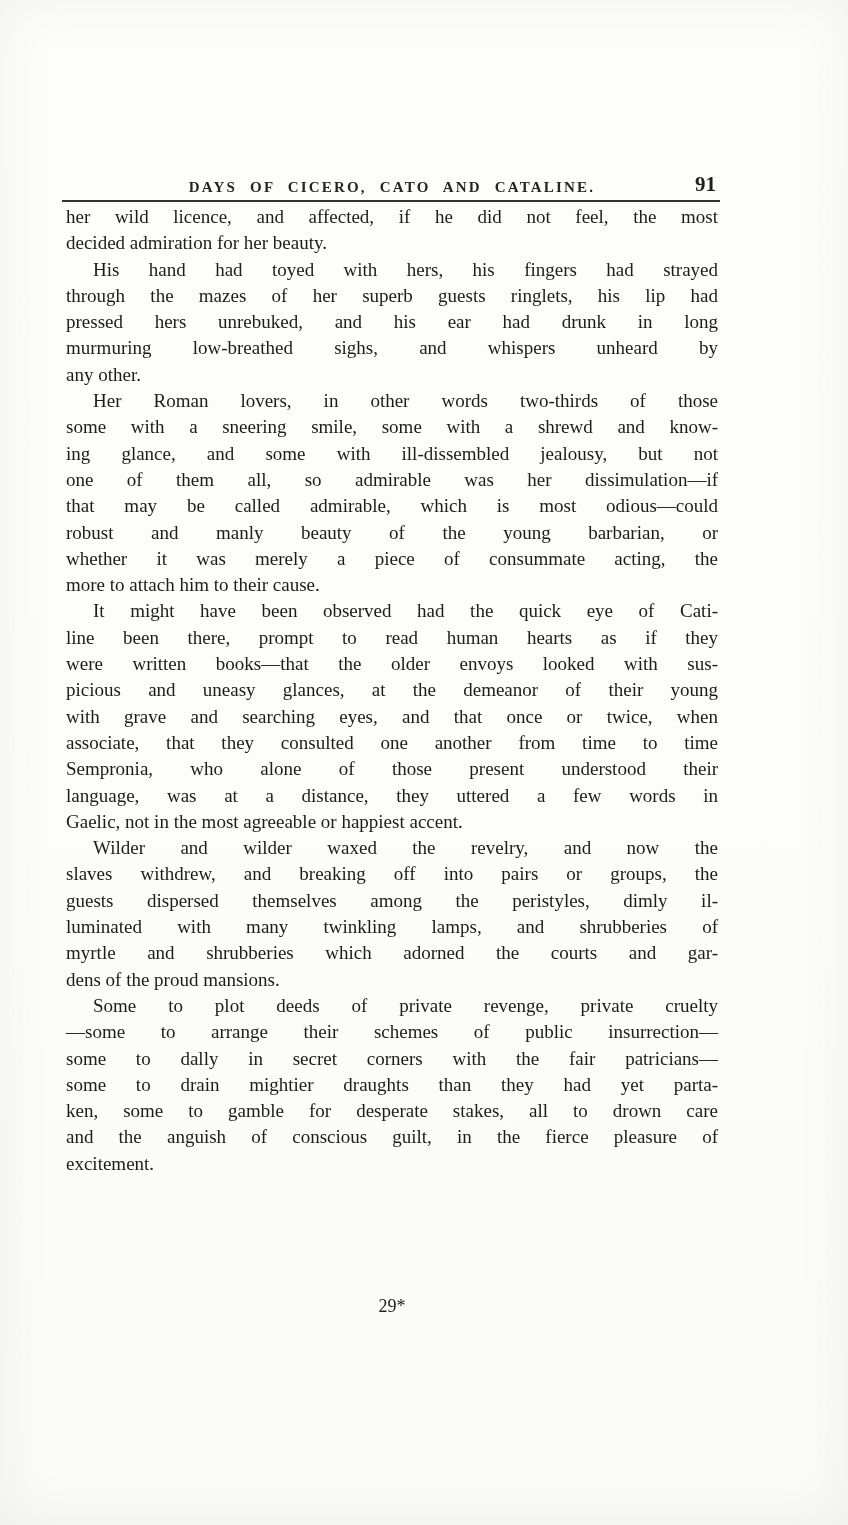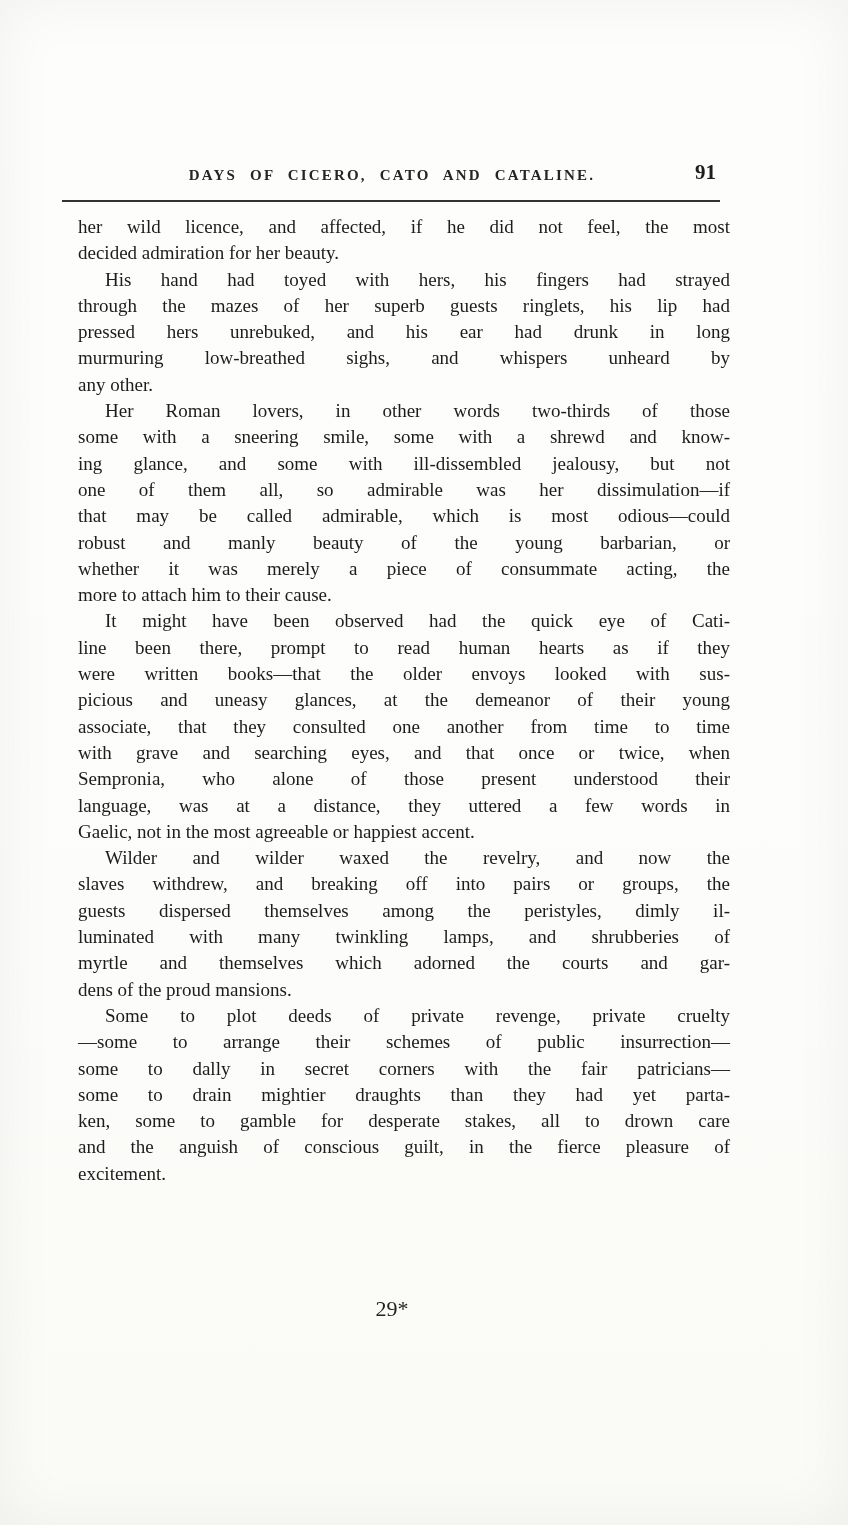--- a/index.html
+++ b/index.html
@@ -17,21 +17,21 @@
   }
   .page {
     position: absolute;
     inset: 0;
     background: linear-gradient(180deg, #fdfdfb 0%, #fcfcfa 60%, #fafaf7 100%);
     box-shadow: inset 0 0 60px rgba(0,0,0,0.05);
   }
   .header {
     position: absolute;
     left: 66px;
-    top: 163px;
+    top: 175px;
     width: 652px;
     height: 30px;
   }
   .running-title {
     display: block;
     text-align: center;
     font-size: 15px;
     font-weight: bold;
     letter-spacing: 2.2px;
     word-spacing: 7px;
@@ -53,23 +53,22 @@
     top: 200px;
     width: 658px;
     height: 2px;
     background: #33322f;
     border: none;
     margin: 0;
   }
   .body-block {
     position: absolute;
     left: 66px;
-    top: 214px;
+    top: 204px;
     width: 652px;
-    margin-left: 12px;
   }
   .para {
     margin: 0;
     padding: 0;
   }
   .line {
     display: block;
     font-size: 19px;
     line-height: 26.3px;
     text-align: justify;
@@ -81,21 +80,21 @@
   }
   .line.indent {
     text-indent: 27px;
   }
   .footer {
     position: absolute;
     left: 66px;
     top: 1296px;
     width: 652px;
     text-align: center;
-    font-size: 22px;
+    font-size: 18px;
     color: #222;
   }
 </style>
 </head>
 <body>
 
 <div class="page">
 
   <div class="header">
     <span class="running-title">DAYS OF CICERO, CATO AND CATALINE.</span>
@@ -124,32 +123,32 @@
         <span class="line">that may be called admirable, which is most odious—could</span>
         <span class="line">robust and manly beauty of the young barbarian, or</span>
         <span class="line">whether it was merely a piece of consummate acting, the</span>
         <span class="line last">more to attach him to their cause.</span>
       </p>
       <p class="para">
         <span class="line indent">It might have been observed had the quick eye of Cati-</span>
         <span class="line">line been there, prompt to read human hearts as if they</span>
         <span class="line">were written books—that the older envoys looked with sus-</span>
         <span class="line">picious and uneasy glances, at the demeanor of their young</span>
+        <span class="line">with grave and searching eyes, and that once or twice, when</span>
         <span class="line">associate, that they consulted one another from time to time</span>
-        <span class="line">with grave and searching eyes, and that once or twice, when</span>
         <span class="line">Sempronia, who alone of those present understood their</span>
         <span class="line">language, was at a distance, they uttered a few words in</span>
         <span class="line last">Gaelic, not in the most agreeable or happiest accent.</span>
       </p>
       <p class="para">
         <span class="line indent">Wilder and wilder waxed the revelry, and now the</span>
         <span class="line">slaves withdrew, and breaking off into pairs or groups, the</span>
         <span class="line">guests dispersed themselves among the peristyles, dimly il-</span>
         <span class="line">luminated with many twinkling lamps, and shrubberies of</span>
-        <span class="line">myrtle and themselves which adorned the courts and gar-</span>
+        <span class="line">myrtle and shrubberies which adorned the courts and gar-</span>
         <span class="line last">dens of the proud mansions.</span>
       </p>
       <p class="para">
         <span class="line indent">Some to plot deeds of private revenge, private cruelty</span>
         <span class="line">—some to arrange their schemes of public insurrection—</span>
         <span class="line">some to dally in secret corners with the fair patricians—</span>
         <span class="line">some to drain mightier draughts than they had yet parta-</span>
         <span class="line">ken, some to gamble for desperate stakes, all to drown care</span>
         <span class="line">and the anguish of conscious guilt, in the fierce pleasure of</span>
         <span class="line last">excitement.</span>

